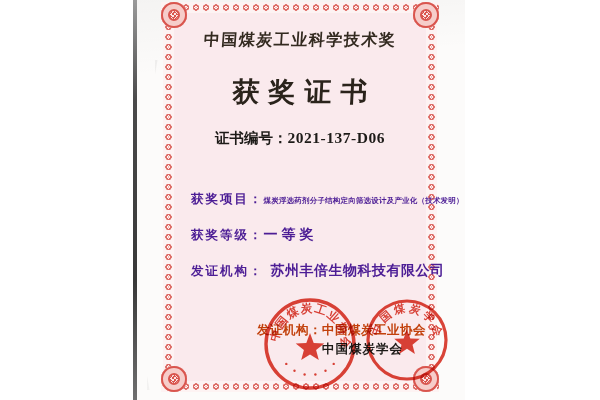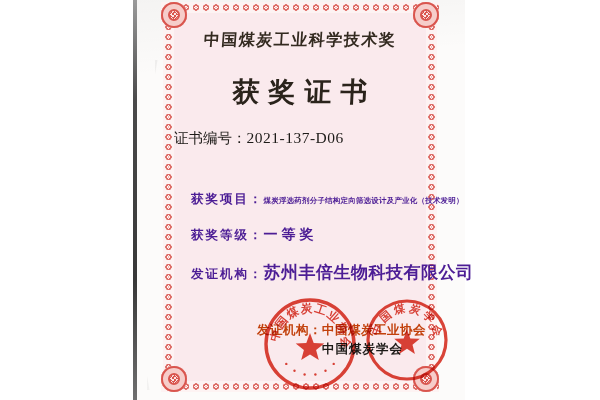--- a/index.html
+++ b/index.html
@@ -43,28 +43,28 @@
       radial-gradient(circle 1px at 4px 4px, #f6d9de 55%, transparent 62%);
     background-size:6px 6px,6px 6px;}
   
   .txt{position:absolute;z-index:2;color:#26201a;white-space:nowrap;}
   .award-title{left:174px;top:30px;width:252px;text-align:center;
     font-size:16px;font-weight:700;letter-spacing:1.5px;color:#332a20;
     transform:skewX(-4deg);}
   .doc-title{left:174px;top:74px;width:252px;text-align:center;
     font-size:27px;font-weight:700;letter-spacing:9px;padding-left:9px;box-sizing:border-box;
     color:#2a231b;transform:skewX(-3deg);}
-  .cert-no{left:174px;top:129px;width:252px;
-    font-size:14.5px;font-weight:400;color:#1d1b18;}
+  .cert-no{left:174px;top:129px;width:252px;text-align:center;
+    font-size:14.5px;font-weight:700;color:#1d1b18;}
   .cert-no .num{font-size:15.5px;letter-spacing:0.5px;}
   .field{left:191px;font-weight:700;color:#4c1d95;}
   .field .lbl{font-size:12.5px;letter-spacing:2px;}
   .f1{top:189px;} .f1 .val{font-size:7.5px;letter-spacing:0.2px;}
   .f2{top:226px;font-family:Liberation Mono, monospace;} .f2 .val{font-size:14px;letter-spacing:4px;}
-  .f3{top:261px;} .f3 .val{font-size:17px;letter-spacing:0.5px;}
+  .f3{top:261px;} .f3 .val{font-size:14px;letter-spacing:0.5px;margin-left:7px;}
   .issuer1{left:257px;top:322px;font-size:12.5px;font-weight:700;letter-spacing:0.5px;color:#c2410c;}
   .issuer2{left:322px;top:341px;font-size:12.5px;font-weight:700;letter-spacing:1px;color:#1d1b18;}
   
   .seal{position:absolute;z-index:3;mix-blend-mode:multiply;opacity:0.93;}
   .seal-left{left:262px;top:296px;}
   .seal-right{left:364px;top:297px;}
   .seal text{font-family:"Liberation Serif",serif;font-weight:700;}
 </style>
 </head>
 <body>

